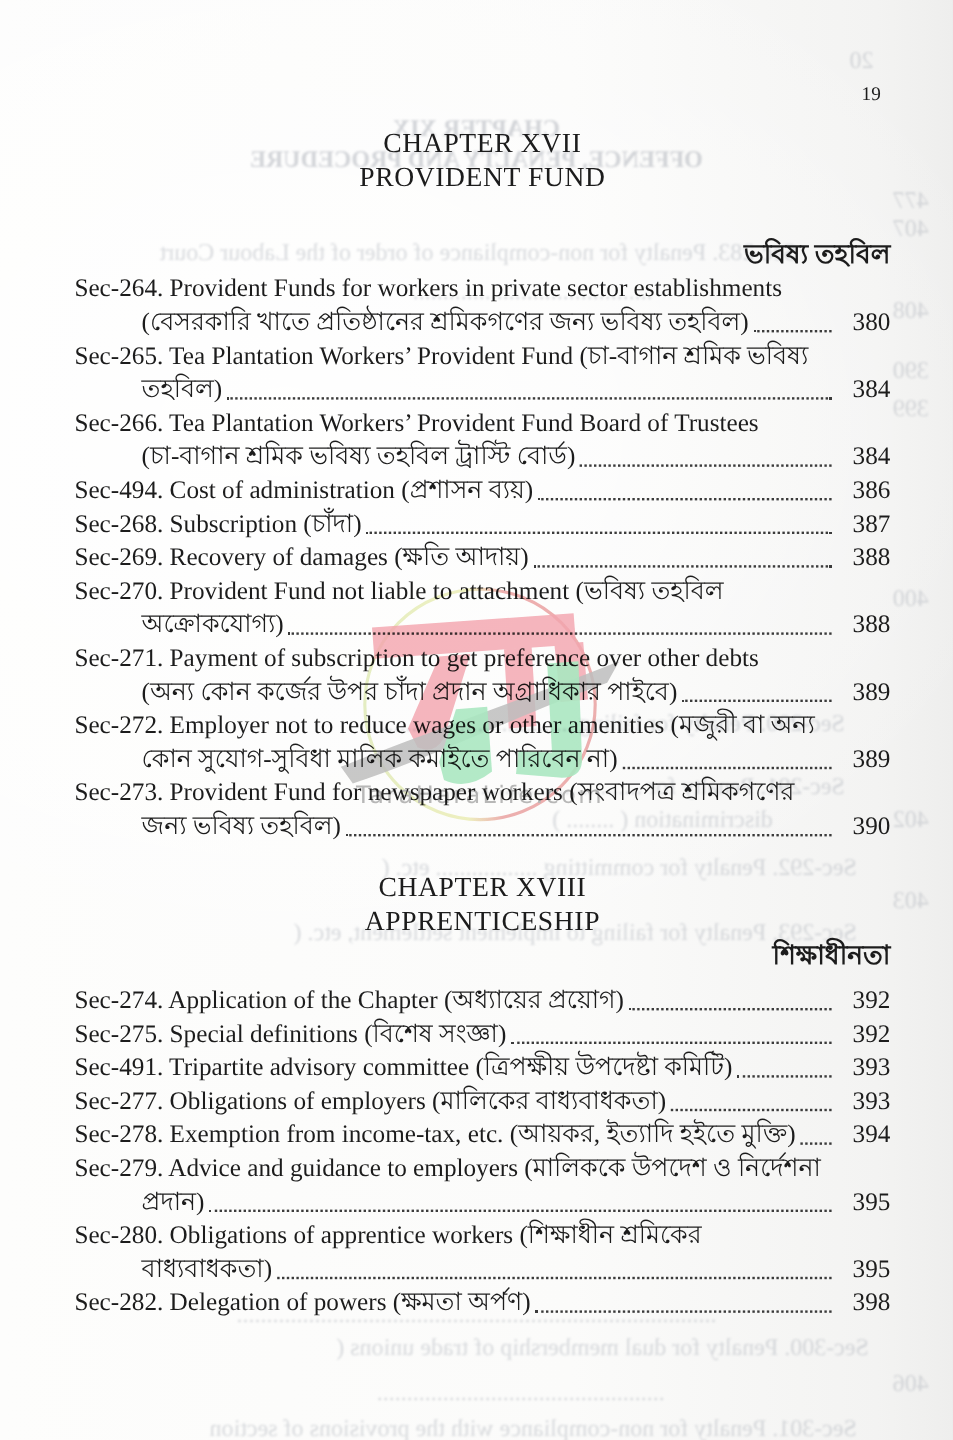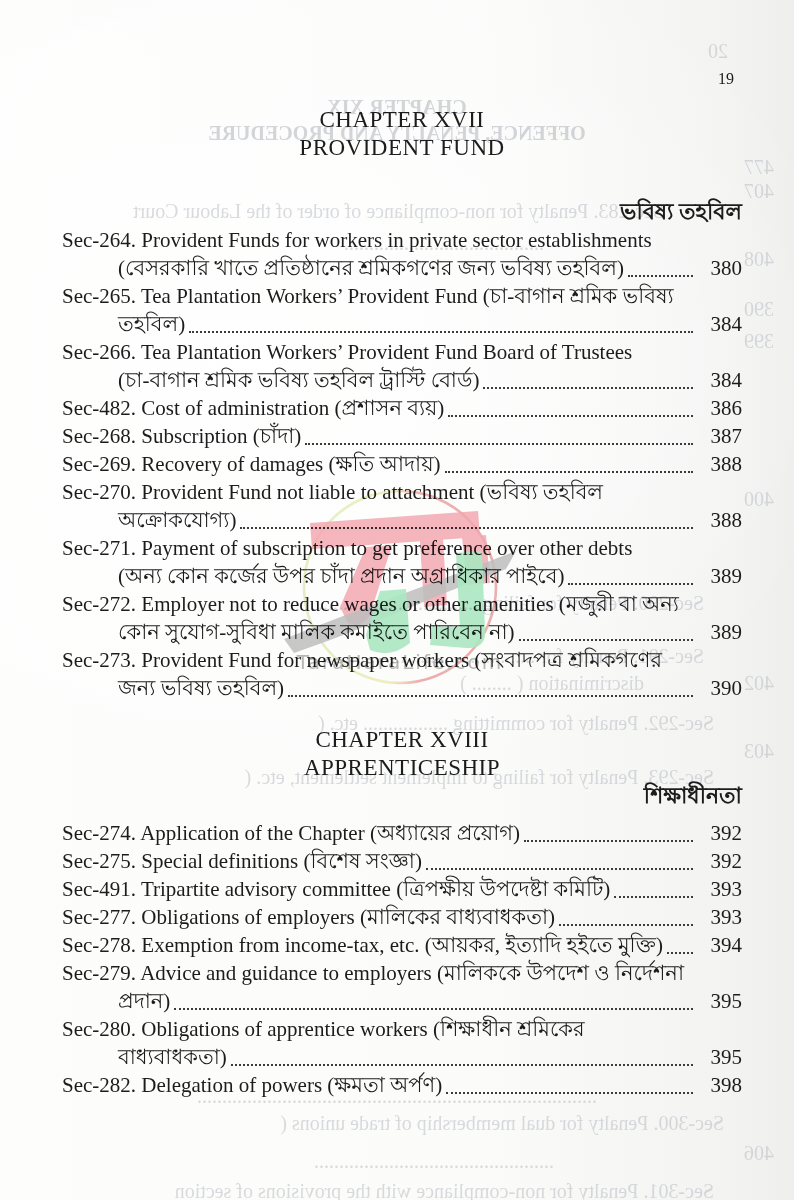--- a/index.html
+++ b/index.html
@@ -111,21 +111,21 @@
             <span class="txt">Sec-266. Tea Plantation Workers’ Provident Fund Board of Trustees</span>
           </div>
           <div class="line ind">
             <span class="txt">(চা-বাগান শ্রমিক ভবিষ্য তহবিল ট্রাস্টি বোর্ড)</span>
             <span class="leader"></span>
             <span class="pageno">384</span>
           </div>
         </div>
         <div class="entry">
           <div class="line">
-            <span class="txt">Sec-482. Cost of administration (প্রশাসন ব্যয়)</span>
+            <span class="txt">Sec-494. Cost of administration (প্রশাসন ব্যয়)</span>
             <span class="leader"></span>
             <span class="pageno">386</span>
           </div>
         </div>
         <div class="entry">
           <div class="line">
             <span class="txt">Sec-268. Subscription (চাঁদা)</span>
             <span class="leader"></span>
             <span class="pageno">387</span>
           </div>

